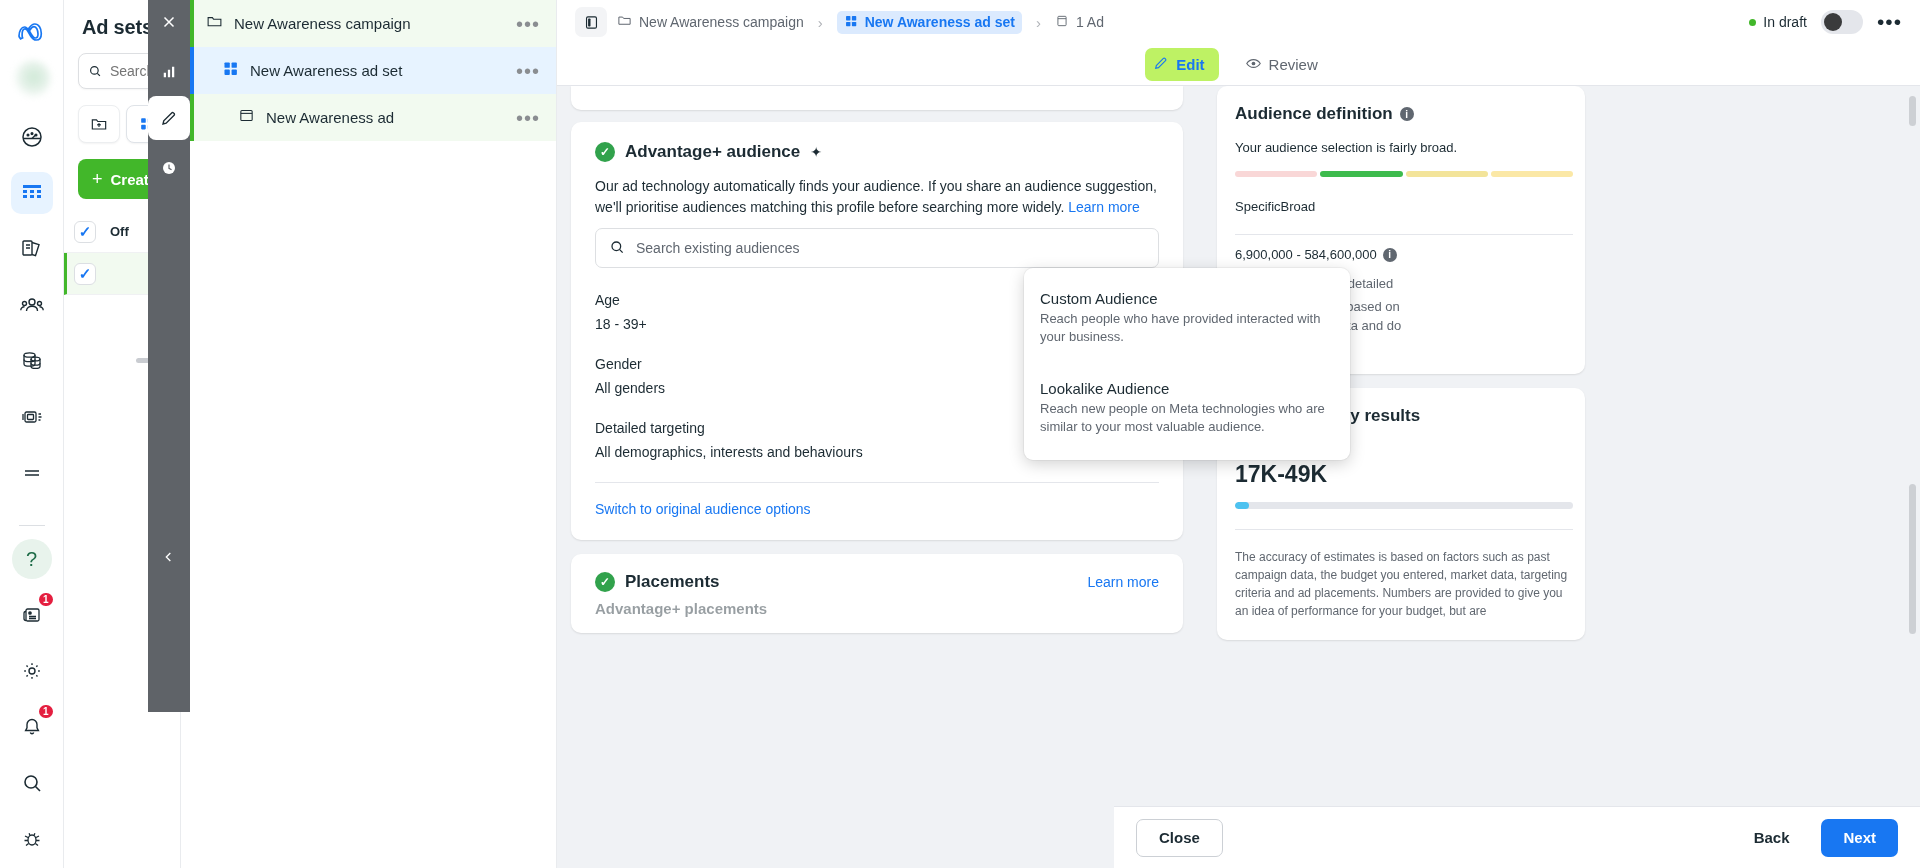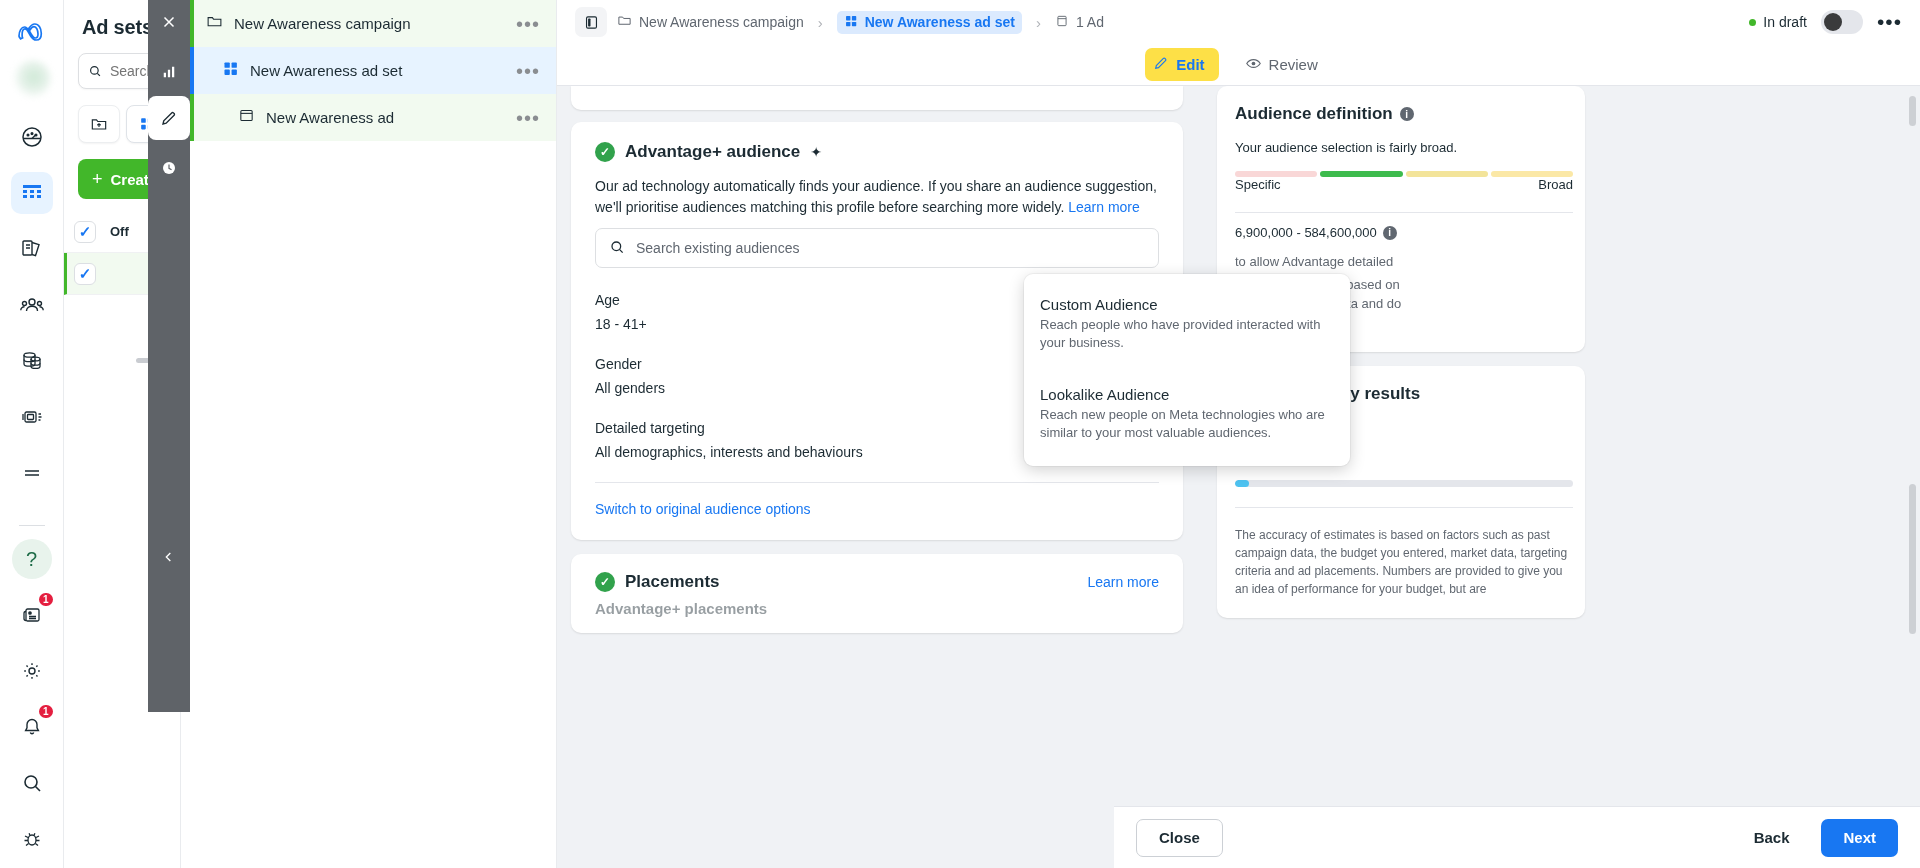--- a/index.html
+++ b/index.html
@@ -105,21 +105,21 @@
   .draft { display: flex; align-items: center; gap: 7px; font-size: 14px; color: #1c2b33; }
   .draft-dot { width: 7px; height: 7px; border-radius: 50%; background: #42b72a; }
   .toggle { width: 42px; height: 24px; border-radius: 12px; background: #e4e6eb; position: relative; cursor:pointer;}
   .toggle::after { content:""; position:absolute; top:3px; left:3px; width:18px;height:18px;border-radius:50%;background:#3a3b3c;}
   .kebab { font-size: 21px; color: #1c2b33; cursor: pointer; line-height: 10px; letter-spacing: 1px;}
 
   .subbar { height: 42px; background: #fff; display: flex; align-items: center; justify-content: center; gap: 12px;
             border-bottom: 1px solid #e4e6eb;}
   .tabpill { display: flex; align-items: center; gap: 7px; font-size: 15px; padding: 7px 14px; border-radius: 7px;
              color: #606770; cursor: pointer; }
-  .tabpill.active { background: #fde047; color: #1877f2; font-weight: 700; padding-left: 8px; }
+  .tabpill.active { background: #bef264; color: #1877f2; font-weight: 700; padding-left: 8px; }
 
   
   .content { position: absolute; top: 86px; left: 0; right: 0; bottom: 62px; display: flex; gap: 18px;
              padding: 0 14px 0 14px; }
   .col-left { width: 612px; margin-left: 0; }
   .col-right { width: 368px; margin-left: 16px;}
 
   .card { background: #fff; border-radius: 10px; box-shadow: 0 1px 2px rgba(0,0,0,.1); }
   .card-top-cut { height: 24px; margin-bottom: 12px; background:#fff; border-radius: 0 0 10px 10px;
                   box-shadow: 0 1px 2px rgba(0,0,0,.1); position: relative; overflow:hidden;}
@@ -148,37 +148,37 @@
   .hr { height: 1px; background: #e4e6eb; margin-top: 22px; }
   .switchlink { font-size: 14px; color: #1877f2; margin-top: 18px; display:inline-block; cursor: pointer; }
 
   .card2 { margin-top: 14px; }
   .card2 .cardbody { padding: 18px 24px 16px 24px; }
   .card2-head { display: flex; align-items: center; justify-content: space-between; }
   .cut-text { font-size: 15px; color: #1c2b33; font-weight: 700; margin-top: 8px; opacity:.45; }
 
   
   .menu {
-    position: absolute; left: 1024px; top: 274px; width: 326px;
+    position: absolute; left: 1024px; top: 268px; width: 326px;
     background: #fff; border-radius: 9px; box-shadow: 0 4px 16px rgba(0,0,0,.18), 0 0 0 1px rgba(0,0,0,.04);
     padding: 14px 0 14px 0; z-index: 60;
   }
   .menu-item { padding: 8px 16px 10px 16px; cursor: pointer; }
   .menu-item-title { font-size: 15px; color: #1c2b33; }
   .menu-item-desc { font-size: 13px; color: #606770; line-height: 18px; margin-top: 3px; }
 
   
   .rcard { background: #fff; border-radius: 10px; box-shadow: 0 1px 2px rgba(0,0,0,.1); padding: 18px 12px 20px 18px; }
   .rtitle { font-size: 17px; font-weight: 700; color: #1c2b33; display: flex; align-items: center; gap: 7px;}
   .info-i { width: 14px; height: 14px; border-radius: 50%; background: #606770; color: #fff; font-size: 10px;
             font-weight: 700; display: inline-flex; align-items: center; justify-content: center; font-style: normal;}
   .rsub { font-size: 13px; color: #1c2b33; margin-top: 16px; }
   .meter { display: flex; gap: 3px; margin-top: 16px; height: 6px; }
   .meter span { flex: 1; border-radius: 3px; }
-  .meterlabels { display: flex; justify-content: space-between; font-size: 13px; color: #1c2b33; margin-top: 0; }
+  .meterlabels { display: flex; font-size: 13px; color: #1c2b33; margin-top: 22px; }
   .rhr { height: 1px; background: #e4e6eb; margin-top: 20px; }
   .rline { font-size: 13px; color: #1c2b33; margin-top: 12px; display: flex; align-items: center; gap: 6px;}
   .rmuted { font-size: 13px; color: #606770; line-height: 19px; margin-top: 12px; }
   .rbig { font-size: 23px; font-weight: 700; color: #1c2b33; margin-top: 8px; }
   .rbar { margin-top: 14px; height: 7px; border-radius: 4px; background: #e4e6eb; position: relative; overflow: hidden;}
   .rbar i { position: absolute; left: 0; top: 0; bottom: 0; width: 4%; background: #4dc2f0; border-radius: 4px;}
   .rcard2 { margin-top: 14px; }
   .rdisclaim { font-size: 12px; color: #606770; line-height: 18px; margin-top: 18px; }
 
   
@@ -513,21 +513,21 @@
               <span>
                 <svg width="16" height="16" viewBox="0 0 24 24" fill="none" stroke="#1c2b33" stroke-width="1.9">
                     <circle cx="11" cy="11" r="6.5"></circle>
                     <path d="M16 16l4.5 4.5"></path>
                   </svg>
               </span>
               <span>Search existing audiences</span>
             </div>
 
             <div class="grouplabel">Age</div>
-            <div class="groupval">18 - 41+</div>
+            <div class="groupval">18 - 39+</div>
 
             <div class="grouplabel">Gender</div>
             <div class="groupval">All genders</div>
 
             <div class="grouplabel">Detailed targeting</div>
             <div class="groupval">All demographics, interests and behaviours</div>
 
             <div class="hr"></div>
             <a class="switchlink">Switch to original audience options</a>
           </div>
@@ -604,17 +604,17 @@
     </div>
   </div>
 
   <div class="menu">
     <div class="menu-item">
       <div class="menu-item-title">Custom Audience</div>
       <div class="menu-item-desc">Reach people who have provided interacted with your business.</div>
     </div>
     <div class="menu-item" style="margin-top:16px">
       <div class="menu-item-title">Lookalike Audience</div>
-      <div class="menu-item-desc">Reach new people on Meta technologies who are similar to your most valuable audiences.</div>
+      <div class="menu-item-desc">Reach new people on Meta technologies who are similar to your most valuable audience.</div>
     </div>
   </div>
 
 </div>
 
 </body></html>

